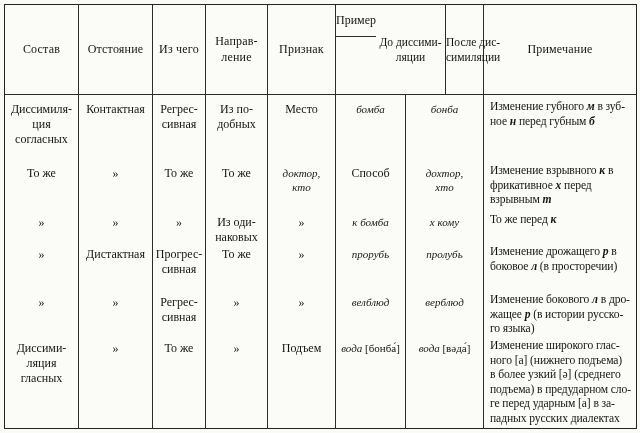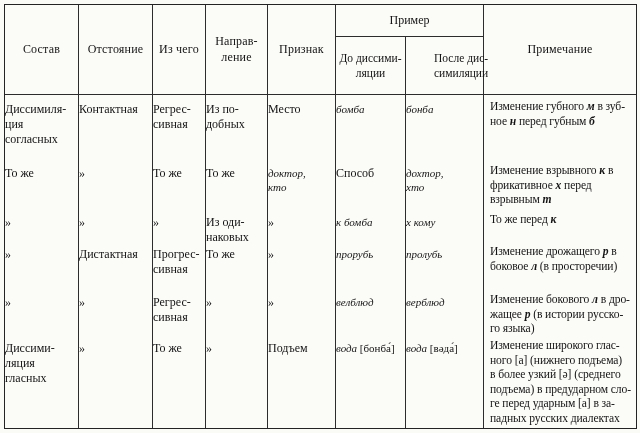--- a/index.html
+++ b/index.html
@@ -22,39 +22,39 @@
   .cell.last { border-right:none; }
   
   .hd {
     border-bottom:1px solid #2c2c2c;
     display:flex; align-items:center; justify-content:center;
     text-align:center; white-space:pre-line;
     font-size:12px; line-height:1.3; letter-spacing:.2px;
   }
   .example-group {
     grid-column:span 2;
-    display:flex; flex-direction:column;
+    display:flex; flex-direction:row;
     border-right:1px solid #2c2c2c; border-bottom:1px solid #2c2c2c;
     box-sizing:border-box;
   }
   .example-top {
     height:31px; flex:none; border-bottom:1px solid #2c2c2c;
     display:flex; align-items:center; justify-content:center;
     font-size:12px;
   }
-  .example-sub { flex:1; display:grid; grid-template-columns:70px 1fr;gap:28px; }
+  .example-sub { flex:1; display:grid; grid-template-columns:70px 1fr; }
   .example-sub .sub {
     display:flex; align-items:center; justify-content:center;
     text-align:center; white-space:pre-line; font-size:11.5px; line-height:1.3;
     box-sizing:border-box;
   }
   .example-sub .sub.first { border-right:1px solid #2c2c2c; }
   
   .bd {
-    padding-top:7px; 
+    padding-top:7px; text-align:center;
     font-size:12px; line-height:1.25;
   }
   .bd.ex { font-style:italic; font-size:11px; padding-top:8px; }
   .bd.ex .rm { font-style:normal; }
   .bd.note {
     text-align:left; padding:5px 3px 0 6px;
     font-size:11.6px; line-height:1.26; letter-spacing:-.1px;
   }
   b.bi { font-weight:bold; font-style:italic; }
 </style>

